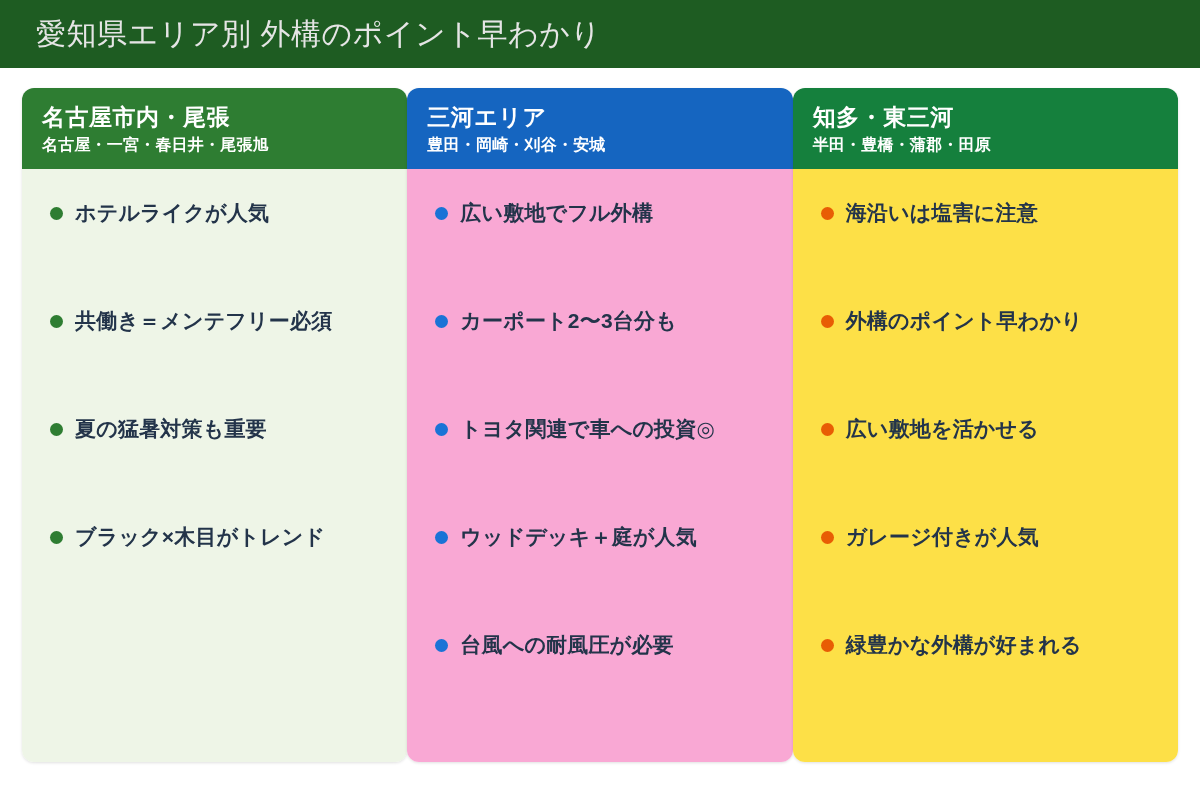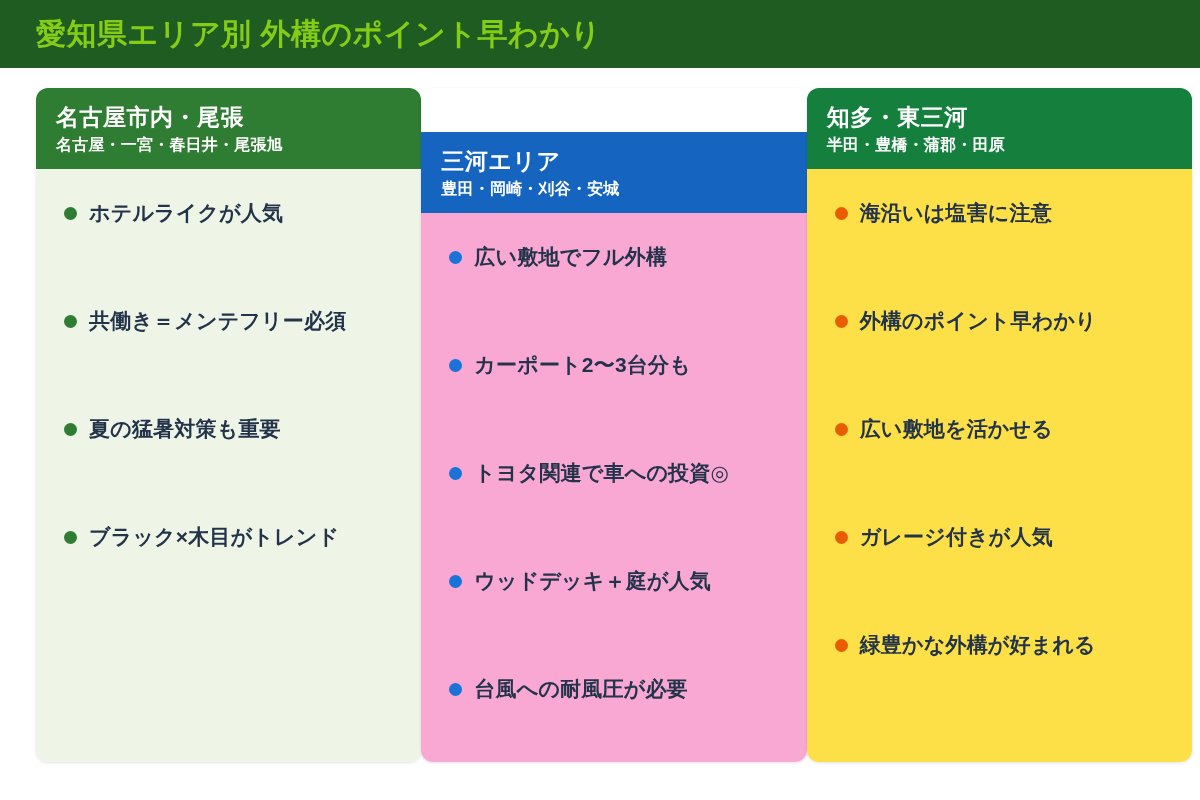--- a/index.html
+++ b/index.html
@@ -28,33 +28,33 @@
     position: absolute;
     left: 0;
     top: 0;
     width: 1200px;
     height: 68px;
     background: #1e5c22;
     display: flex;
     align-items: center;
   }
   .title-band .title-text {
-    color: #84cc16;
+    color: #e5e5e5;
     font-size: 30px;
-    font-weight: bold;
+    font-weight: normal;
     letter-spacing: 0.5px;
     margin-left: 36px;
     line-height: 1;
     white-space: nowrap;
   }
 
   
   .cards {
     position: absolute;
-    left: 36px;
+    left: 22px;
     top: 88px;
     width: 1156px;
     height: 674px;
     display: flex;
   }
 
   .card {
     flex: 1 1 0;
     display: flex;
     flex-direction: column;
@@ -125,21 +125,21 @@
     letter-spacing: 0.2px;
     white-space: nowrap;
   }
 
   
   .card-1 .card-header { background: #2e7d32; }
   .card-1 .card-body   { background: #eef5e7; }
   .card-1 .bullet-dot  { background: #2e7d32; }
 
   
-  .card-2 .card-header { background: #1565c0; margin-top: 44px; }
+  .card-2 .card-header { background: #1565c0; }
   .card-2 .card-body   { background: #f9a8d4; }
   .card-2 .bullet-dot  { background: #1a73d6; }
 
   
   .card-3 .card-header { background: #15803d; }
   .card-3 .card-body   { background: #fde047; }
   .card-3 .bullet-dot  { background: #e85d04; }
 </style>
 </head>
 <body>

